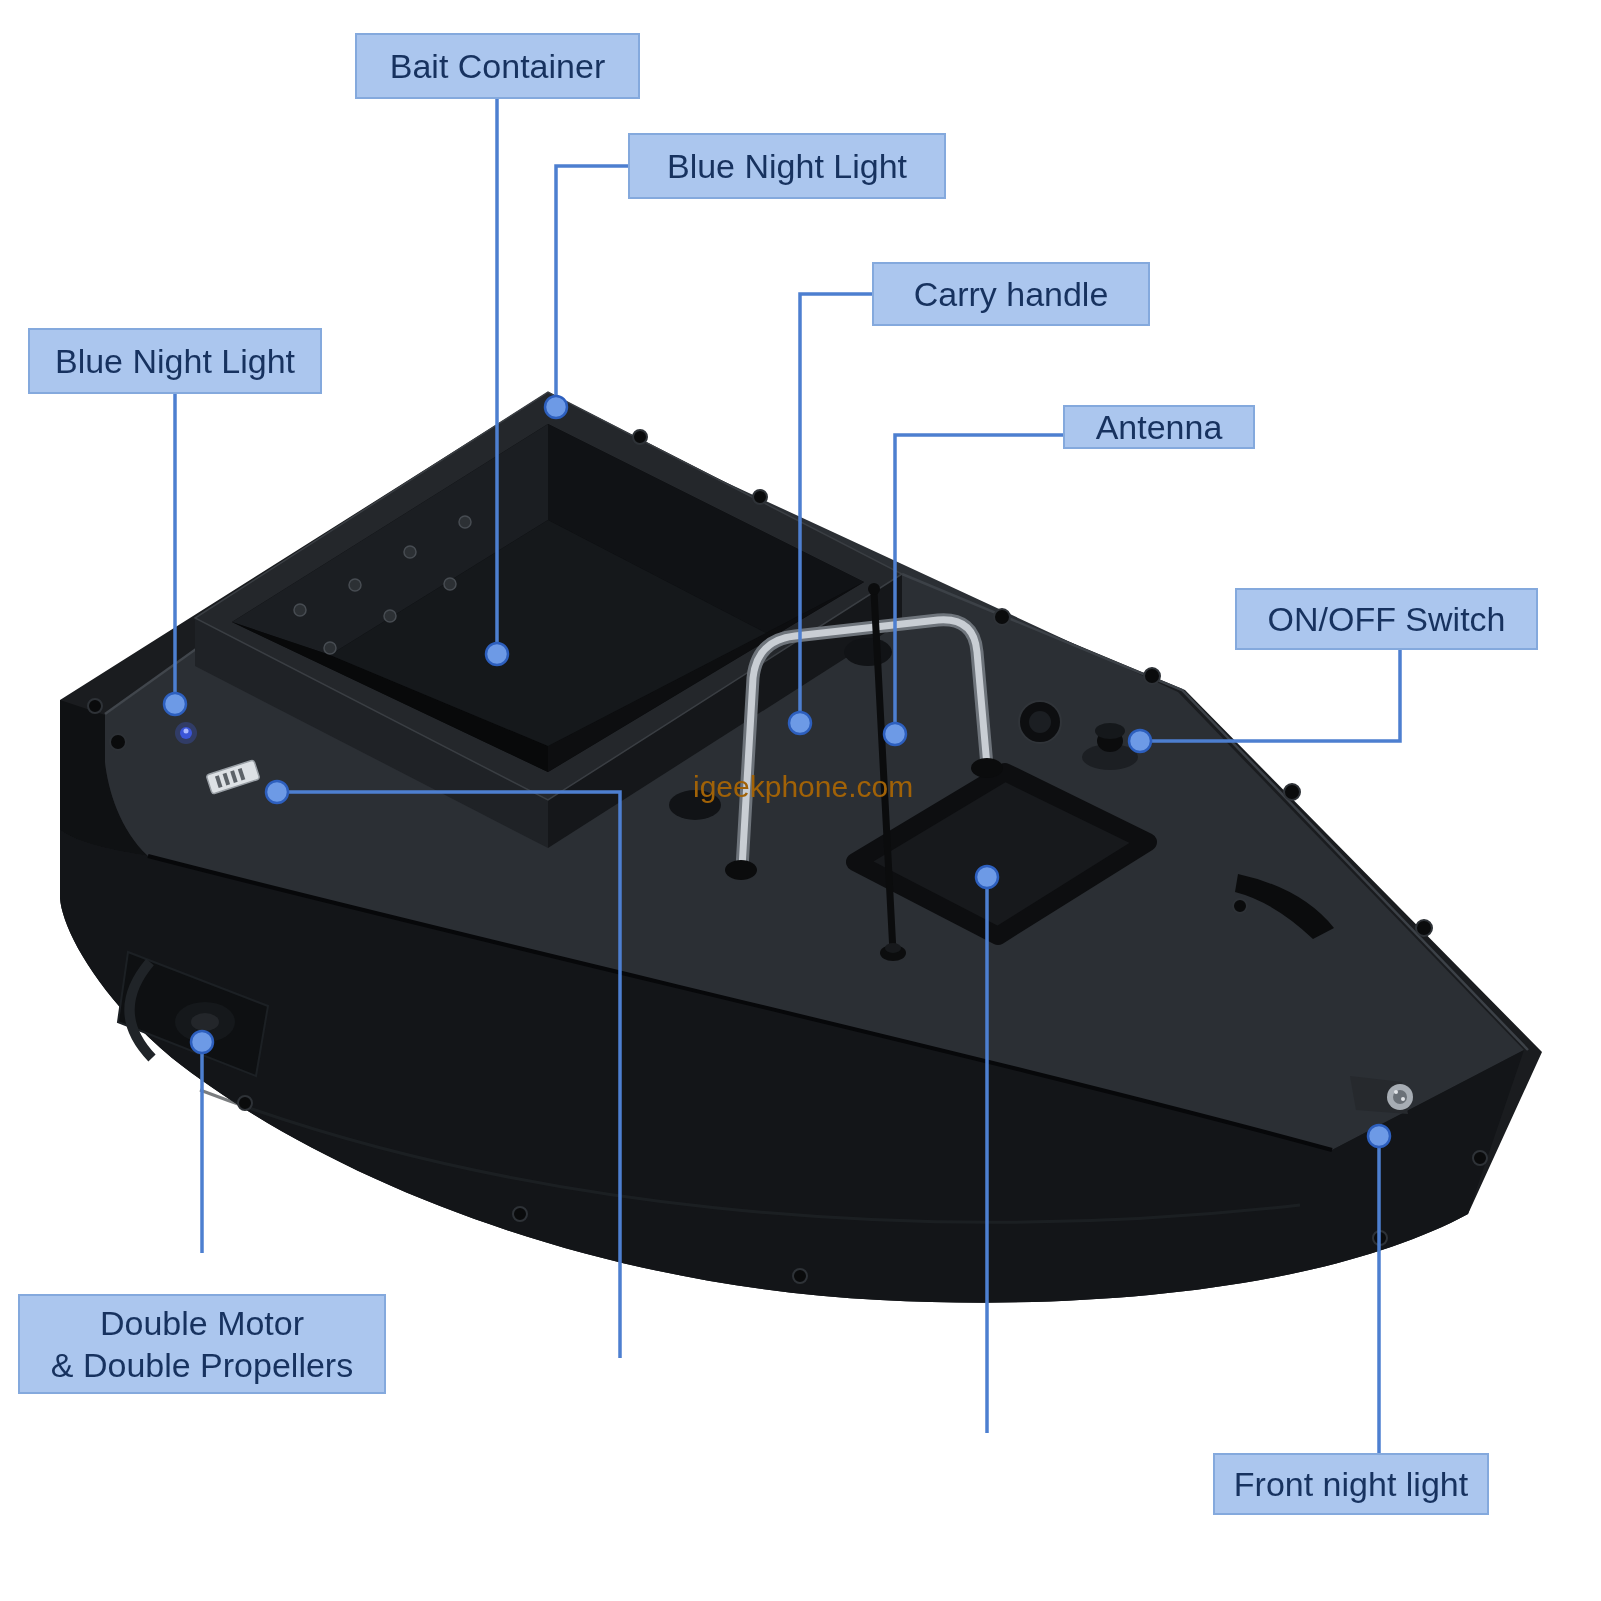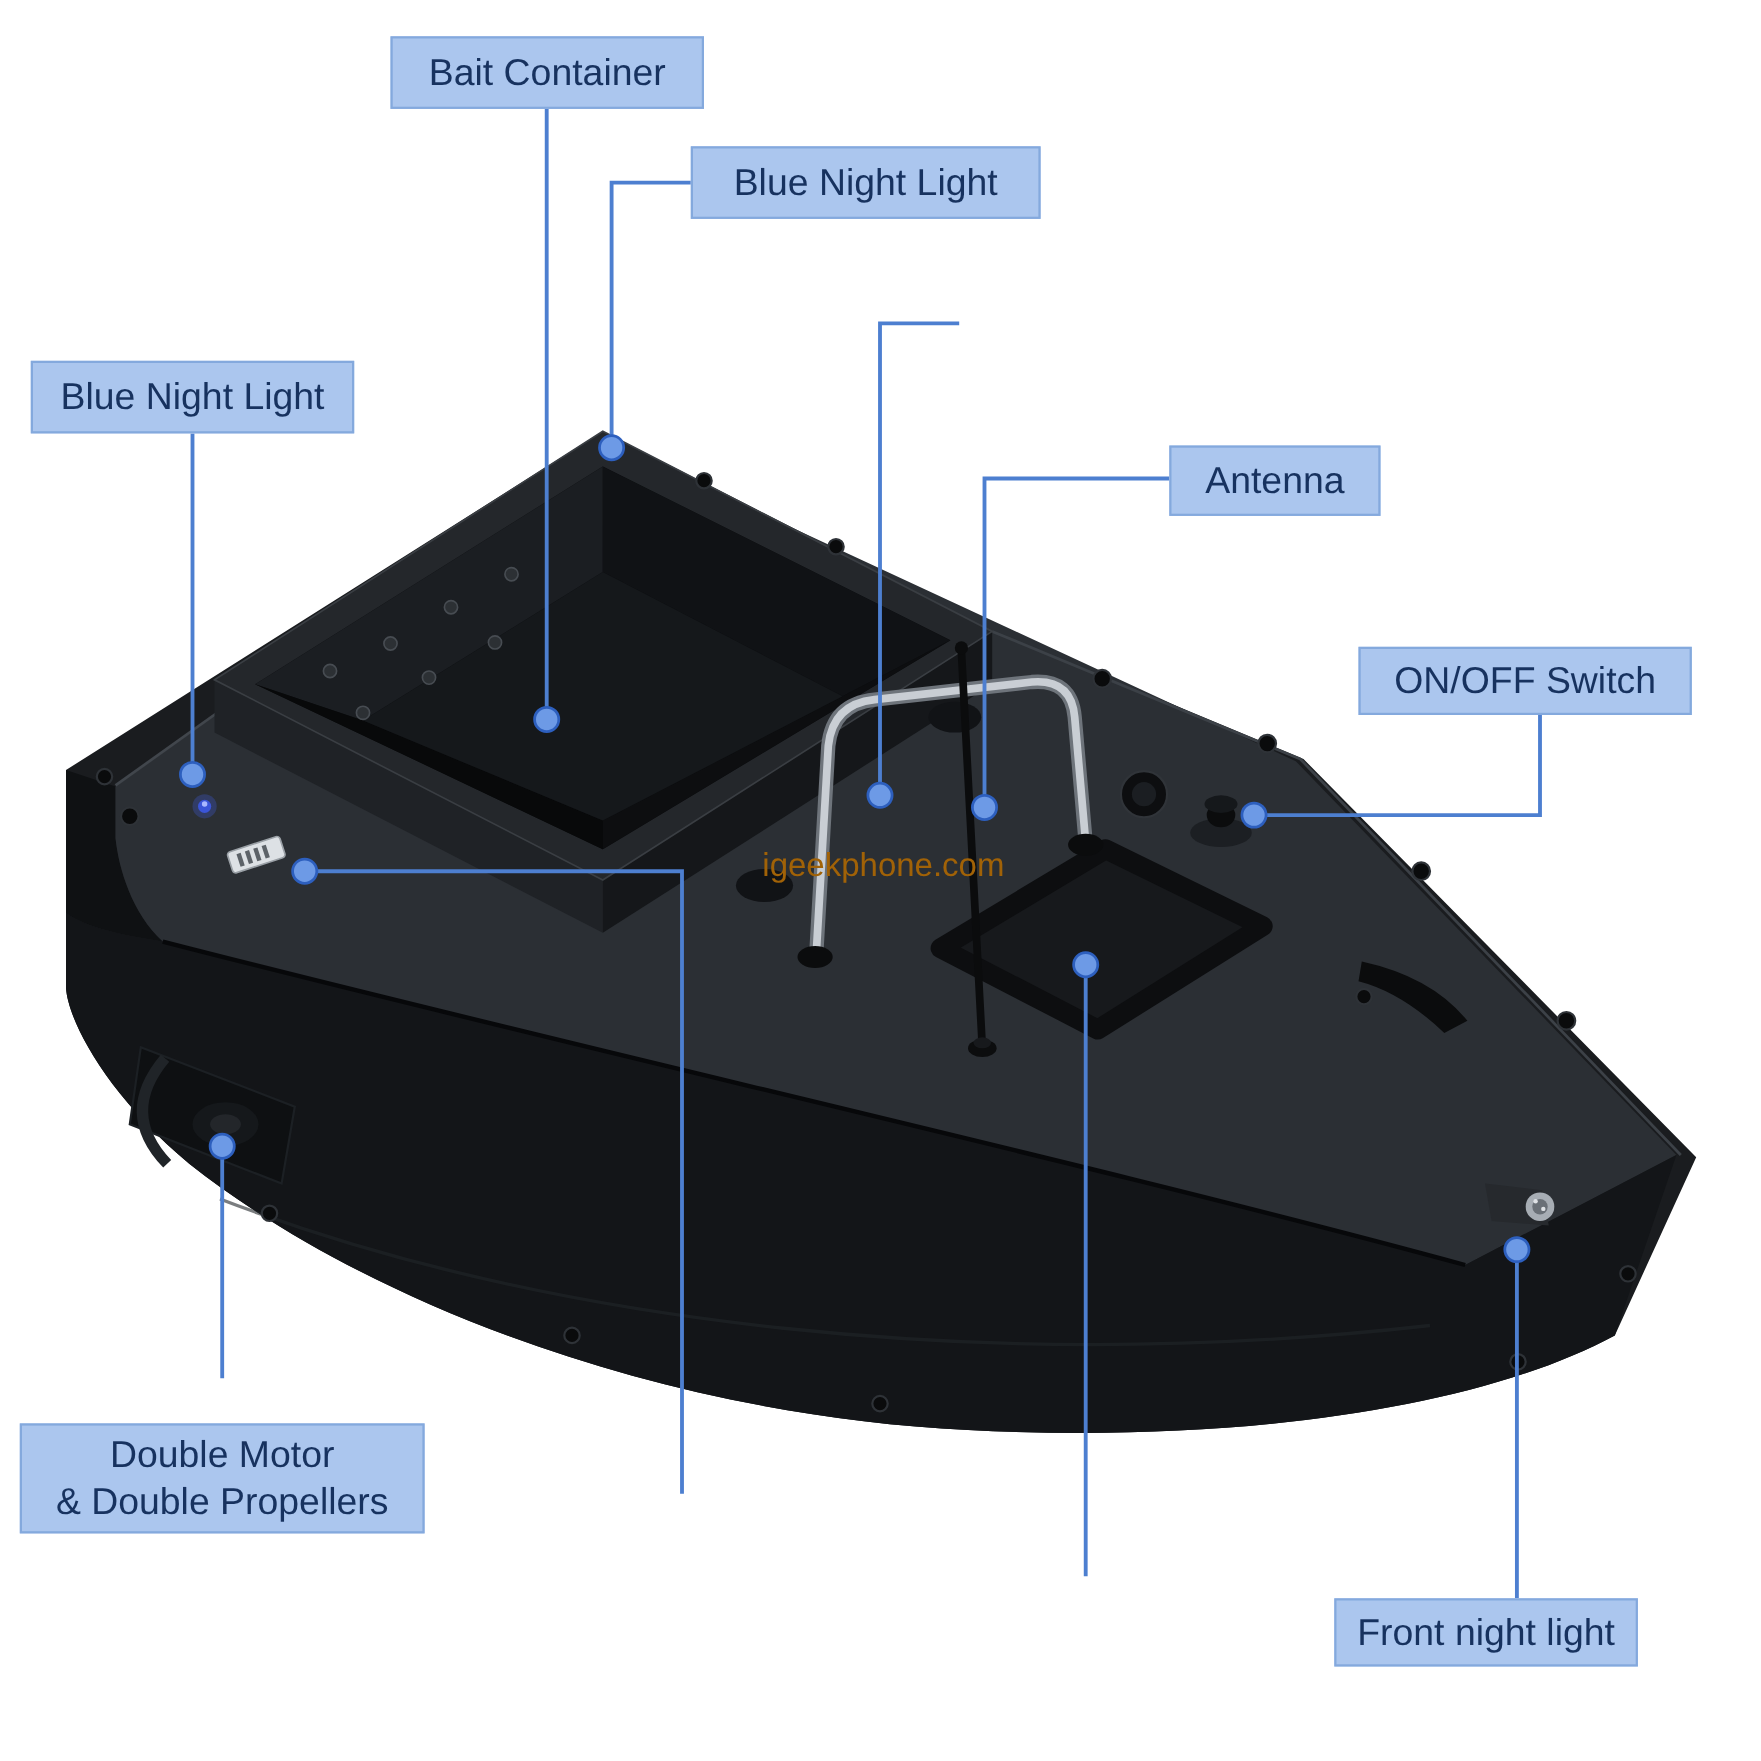--- a/index.html
+++ b/index.html
@@ -169,21 +169,22 @@
       <circle cx="175" cy="704" r="11"></circle>
       <circle cx="202" cy="1042" r="11"></circle>
       <circle cx="277" cy="792" r="11"></circle>
       <circle cx="987" cy="877" r="11"></circle>
       <circle cx="1379" cy="1136" r="11"></circle>
     </g>
   </svg>
 
   <div class="label" style="left:355px;top:33px;width:285px;height:66px;">Bait Container</div>
   <div class="label" style="left:628px;top:133px;width:318px;height:66px;">Blue Night Light</div>
-  <div class="label" style="left:1063px;top:405px;width:192px;height:64px;">Antenna</div>
+  <div class="label" style="left:872px;top:262px;width:278px;height:64px;">Carry handle</div>
+  <div class="label" style="left:1063px;top:405px;width:192px;height:44px;">Antenna</div>
   <div class="label" style="left:1235px;top:588px;width:303px;height:62px;">ON/OFF Switch</div>
   <div class="label" style="left:28px;top:328px;width:294px;height:66px;">Blue Night Light</div>
   <div class="label" style="left:18px;top:1294px;width:368px;height:100px;">Double Motor
 &amp; Double Propellers</div>
   <div class="label" style="left:1213px;top:1453px;width:276px;height:62px;">Front night light</div>
 
   <div class="watermark">igeekphone.com</div>
 
 </div>
 

